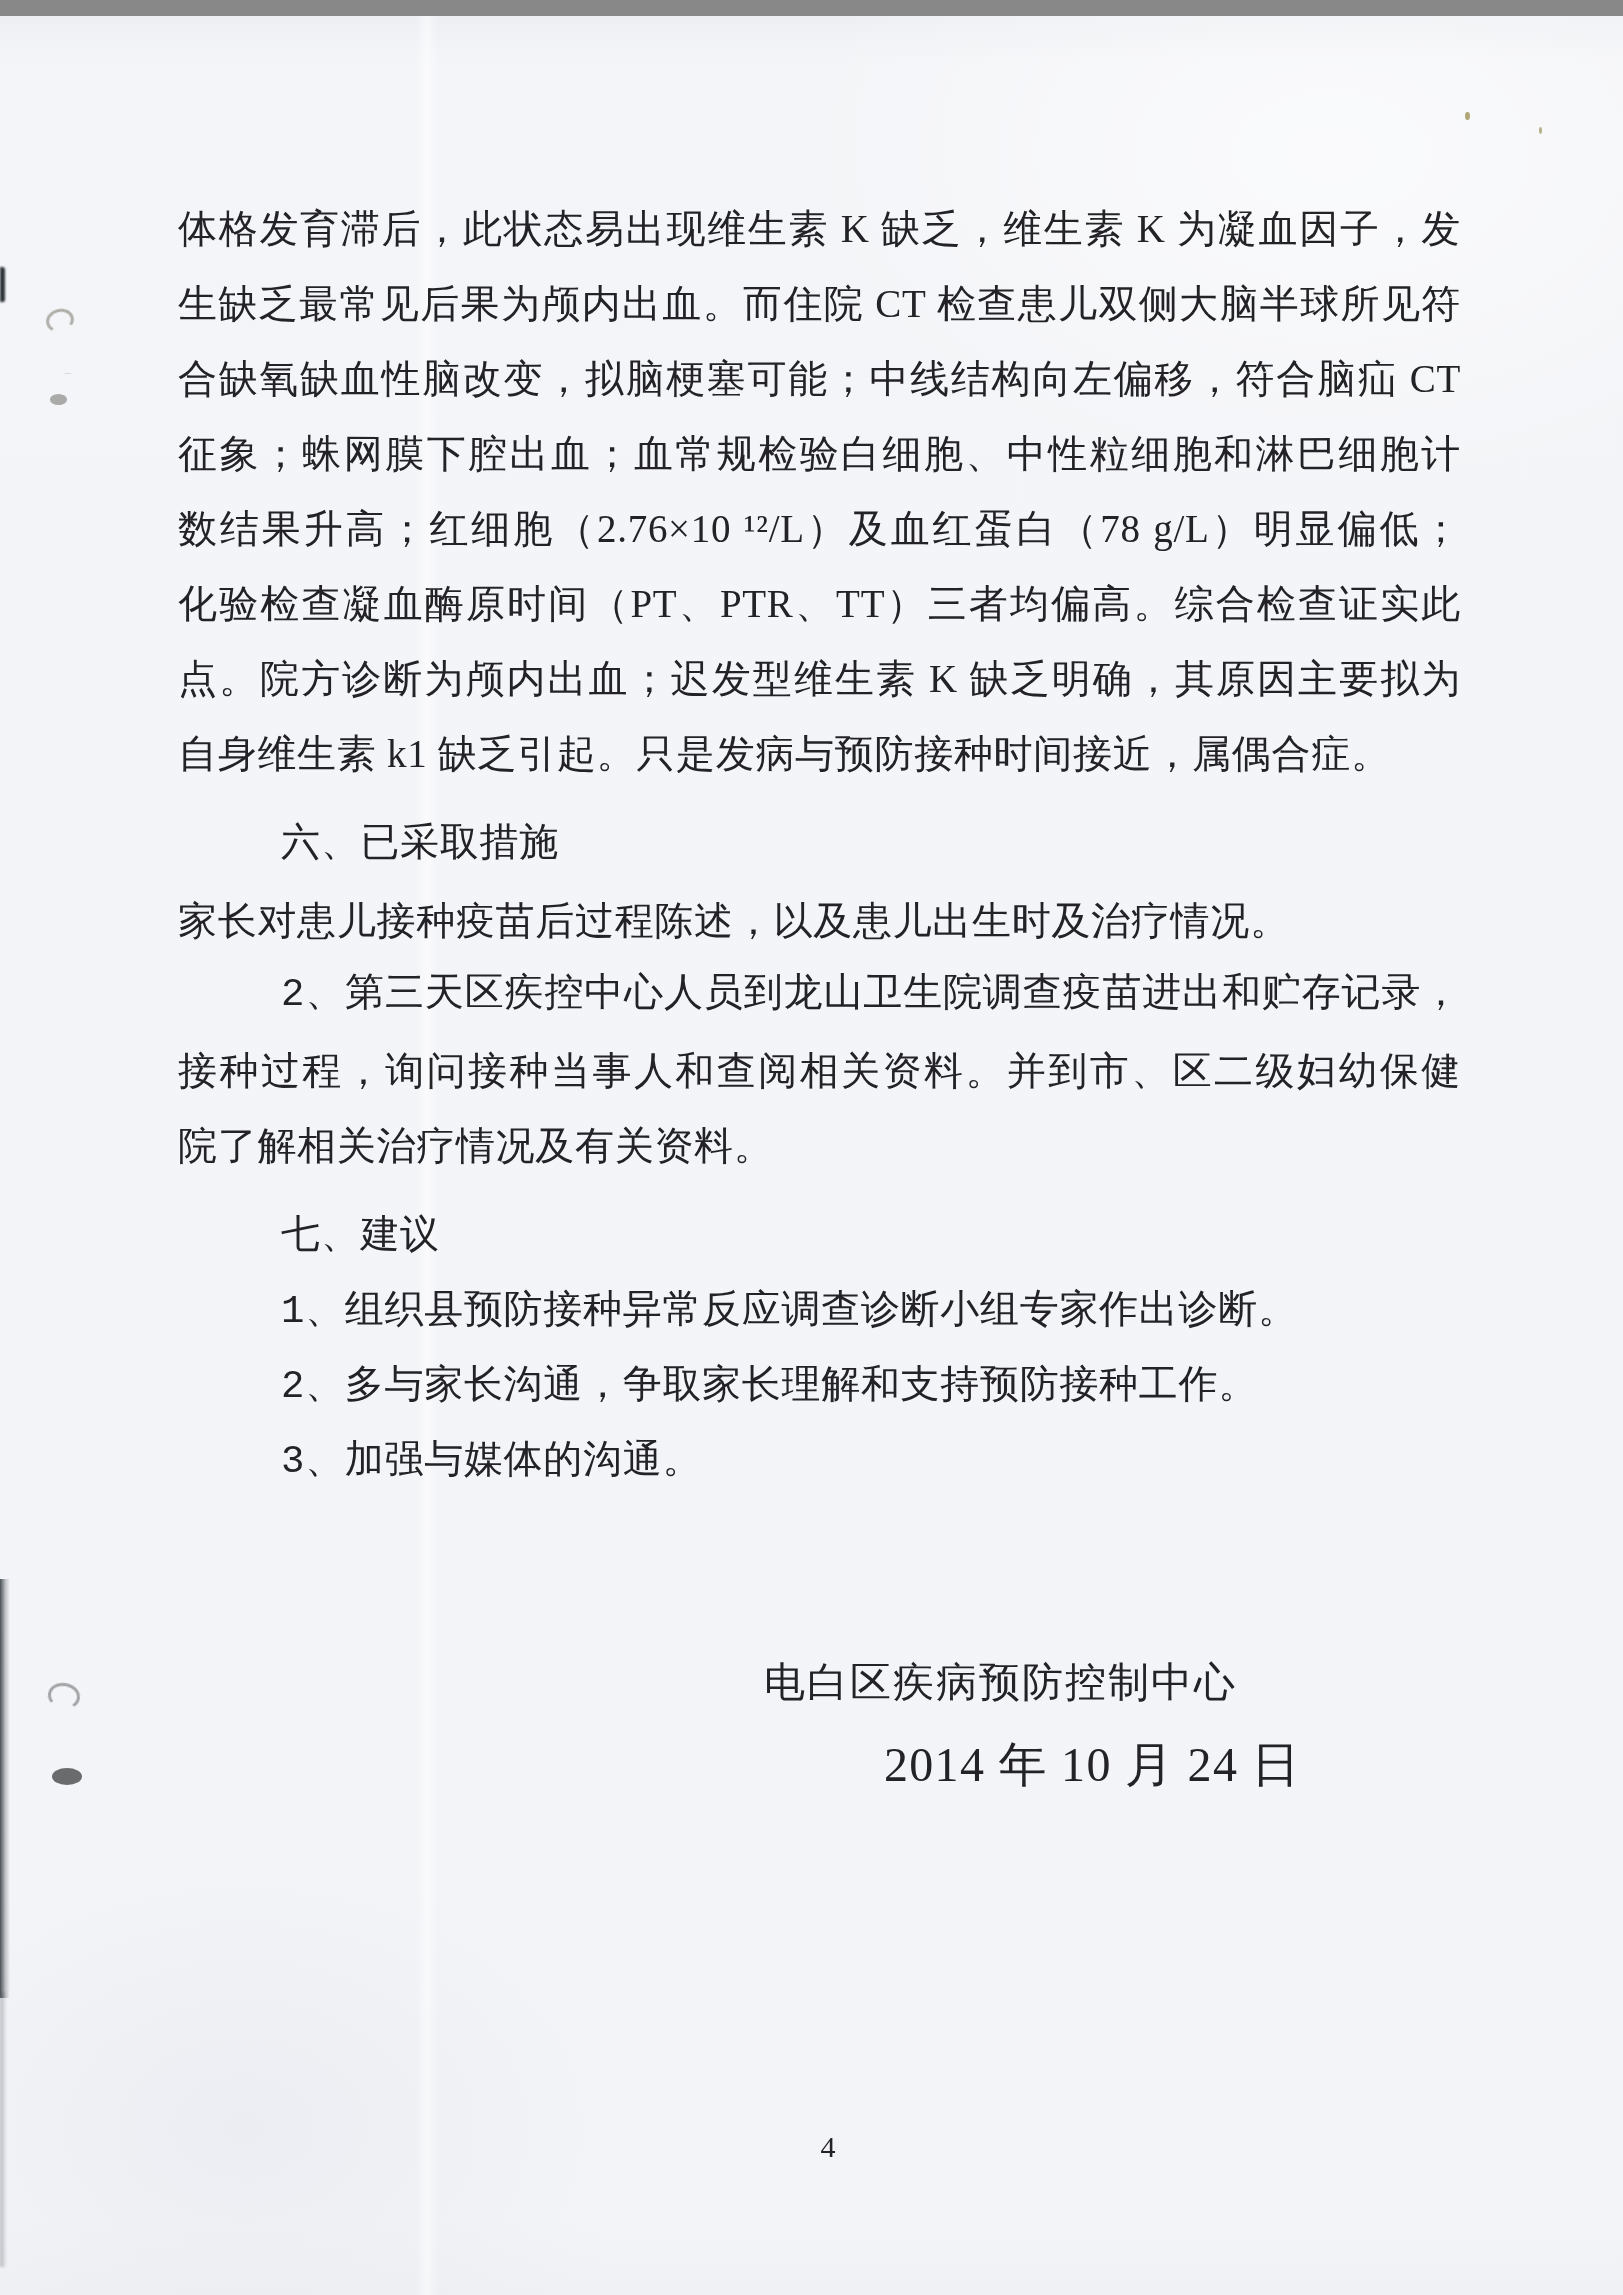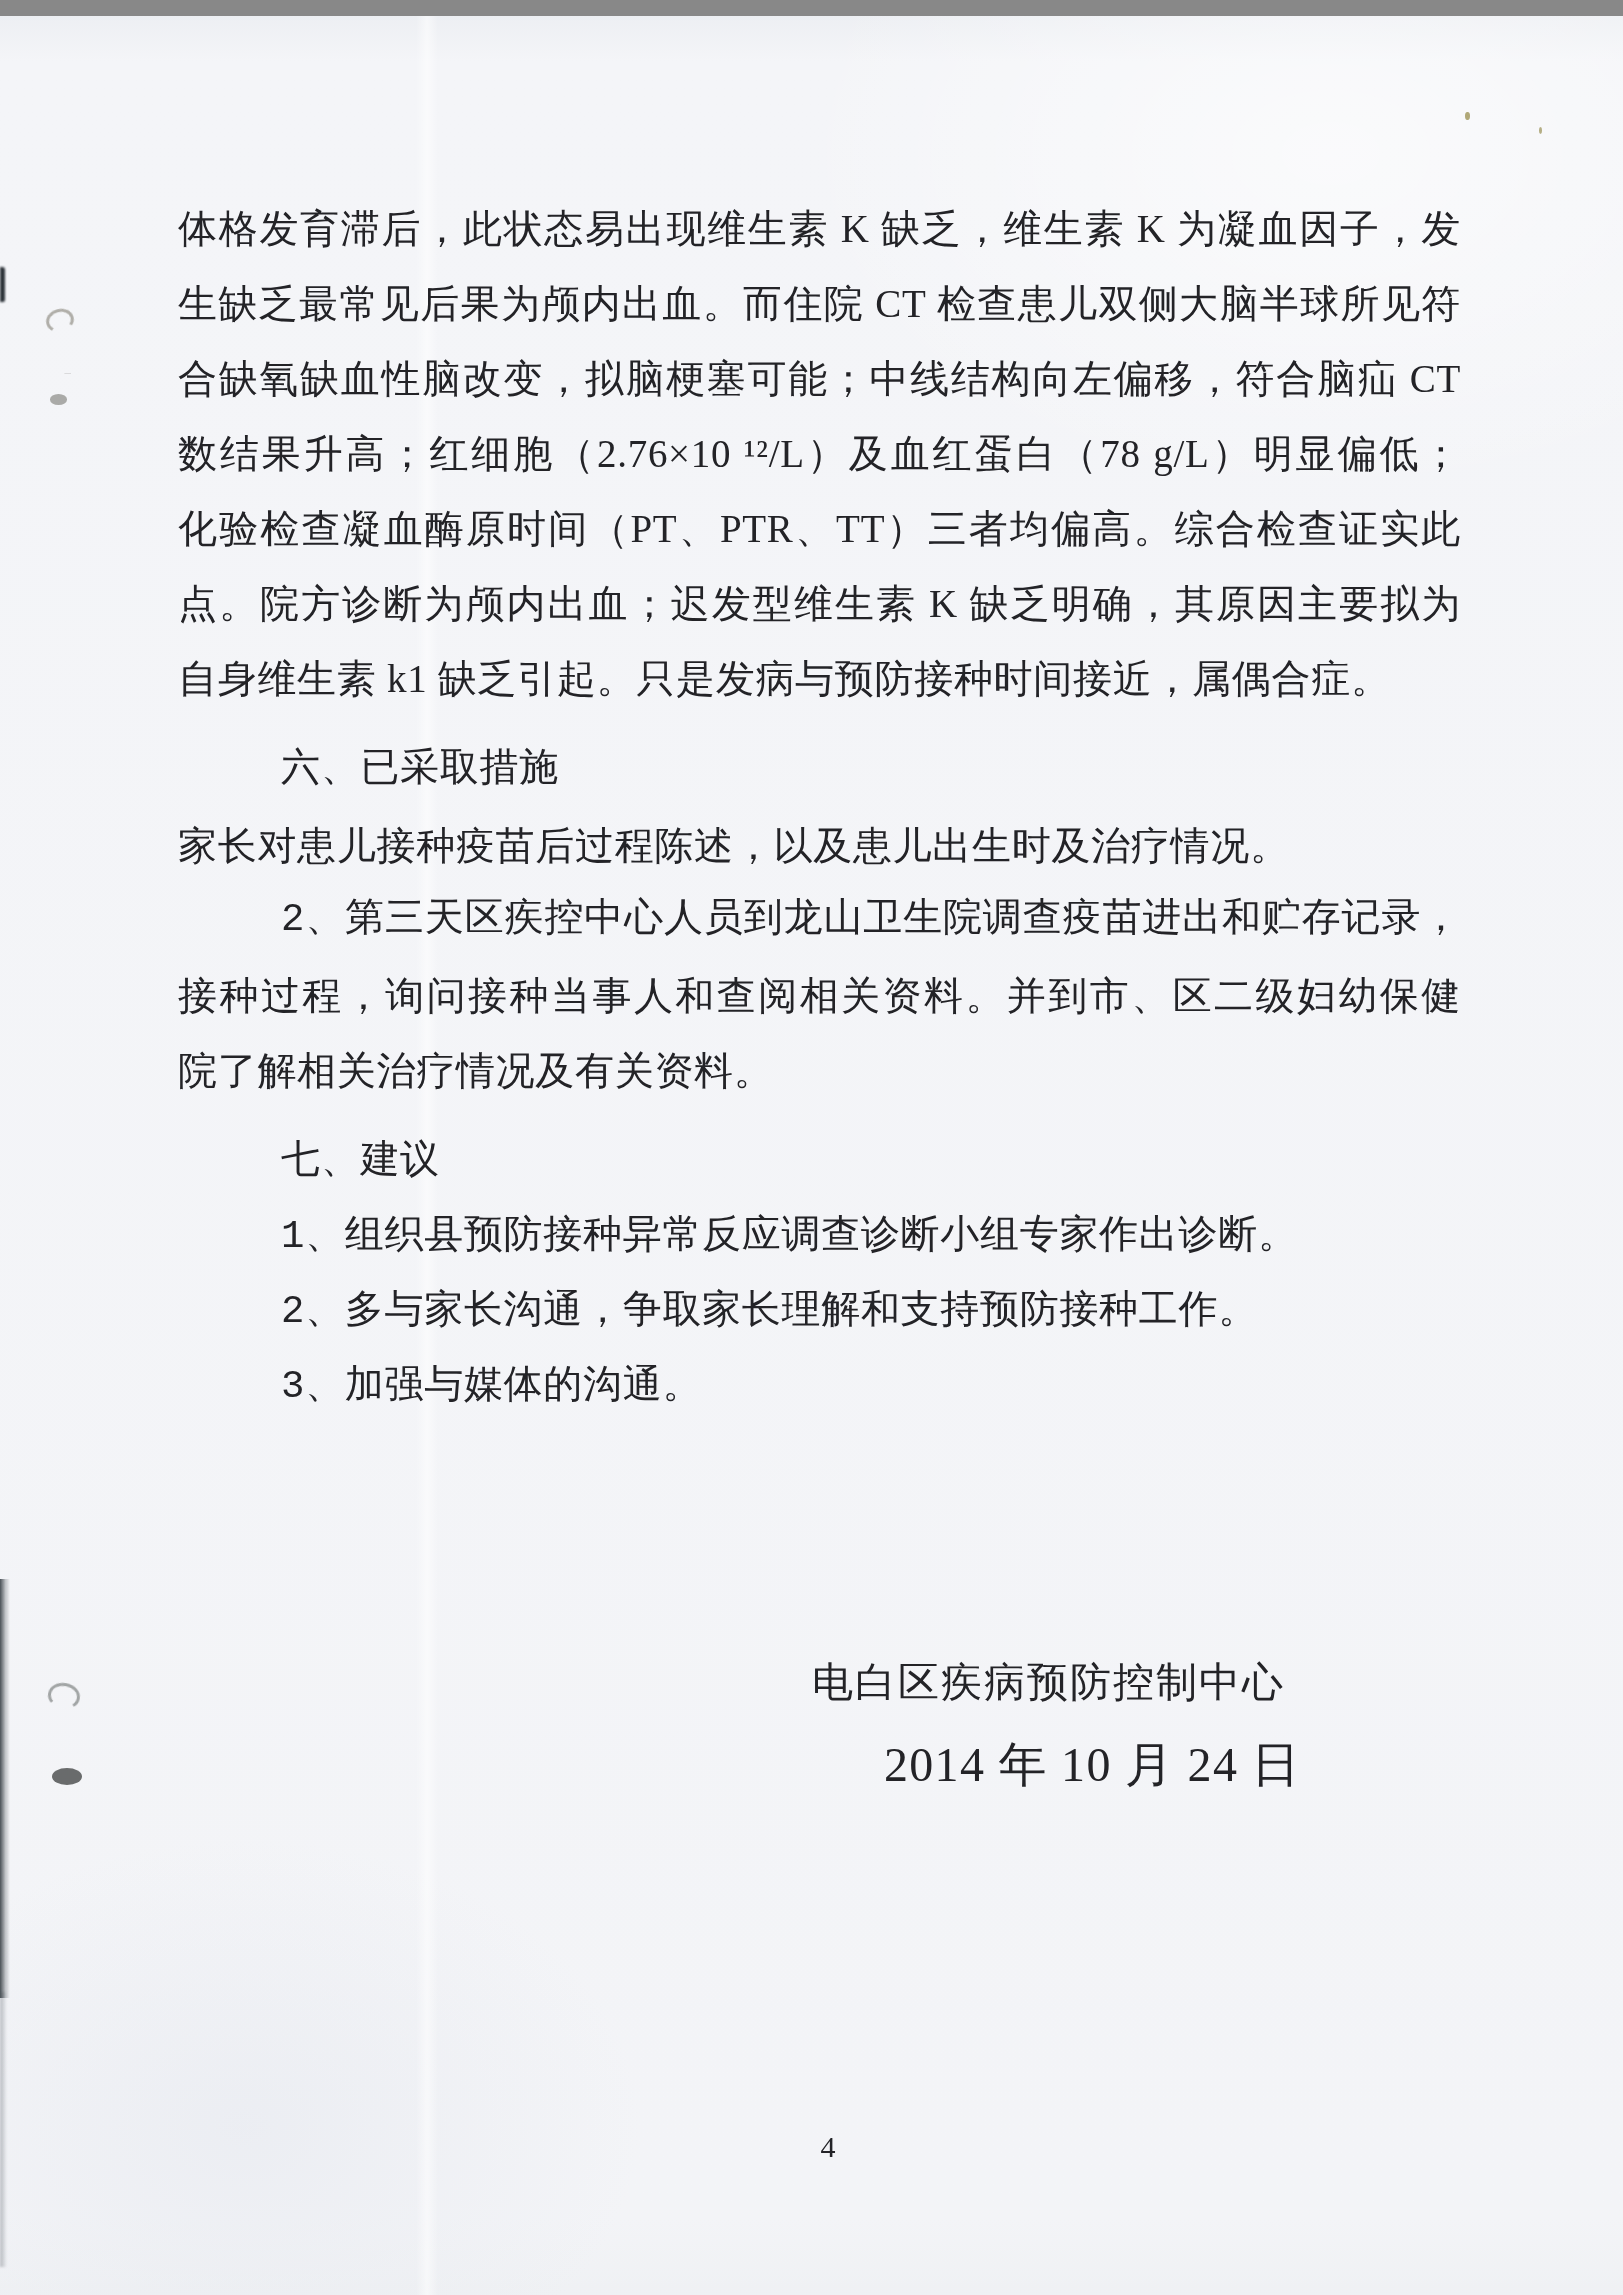--- a/index.html
+++ b/index.html
@@ -37,21 +37,21 @@
     white-space: normal;
     text-align: justify;
     text-align-last: justify;
   }
   .doc-line.indent { text-indent: 103px; font-family: Liberation Mono, monospace; }
   .doc-line.heading { margin-top: 17px; }
 
   
   .sig-org {
     position: absolute;
-    left: 812px;
+    left: 764px;
     top: 1639px;
     font-size: 41px;
     letter-spacing: 2px;
     white-space: nowrap;
     font-family: Liberation Serif, serif;
   }
   .sig-date {
     position: absolute;
     left: 884px;
     top: 1717px;
@@ -138,20 +138,21 @@
   <div class="artifact hole-top-2"></div>
   <div class="artifact hole-bot-1"></div>
   <div class="artifact hole-bot-2"></div>
   <div class="artifact speck-1"></div>
   <div class="artifact speck-2"></div>
 
   <div class="text-block">
     <div class="doc-line fill">体格发育滞后，此状态易出现维生素 K 缺乏，维生素 K 为凝血因子，发</div>
     <div class="doc-line fill">生缺乏最常见后果为颅内出血。而住院 CT 检查患儿双侧大脑半球所见符</div>
     <div class="doc-line fill">合缺氧缺血性脑改变，拟脑梗塞可能；中线结构向左偏移，符合脑疝 CT</div>
+    <div class="doc-line fill">征象；蛛网膜下腔出血；血常规检验白细胞、中性粒细胞和淋巴细胞计</div>
     <div class="doc-line fill">数结果升高；红细胞（2.76×10 ¹²/L）及血红蛋白（78 g/L）明显偏低；</div>
     <div class="doc-line fill">化验检查凝血酶原时间（PT、PTR、TT）三者均偏高。综合检查证实此</div>
     <div class="doc-line fill">点。院方诊断为颅内出血；迟发型维生素 K 缺乏明确，其原因主要拟为</div>
     <div class="doc-line">自身维生素 k1 缺乏引起。只是发病与预防接种时间接近，属偶合症。</div>
     <div class="doc-line indent heading">六、已采取措施</div>
     <div class="doc-line">家长对患儿接种疫苗后过程陈述，以及患儿出生时及治疗情况。</div>
     <div class="doc-line indent fill">2、第三天区疾控中心人员到龙山卫生院调查疫苗进出和贮存记录，</div>
     <div class="doc-line fill">接种过程，询问接种当事人和查阅相关资料。并到市、区二级妇幼保健</div>
     <div class="doc-line">院了解相关治疗情况及有关资料。</div>
     <div class="doc-line indent heading">七、建议</div>

